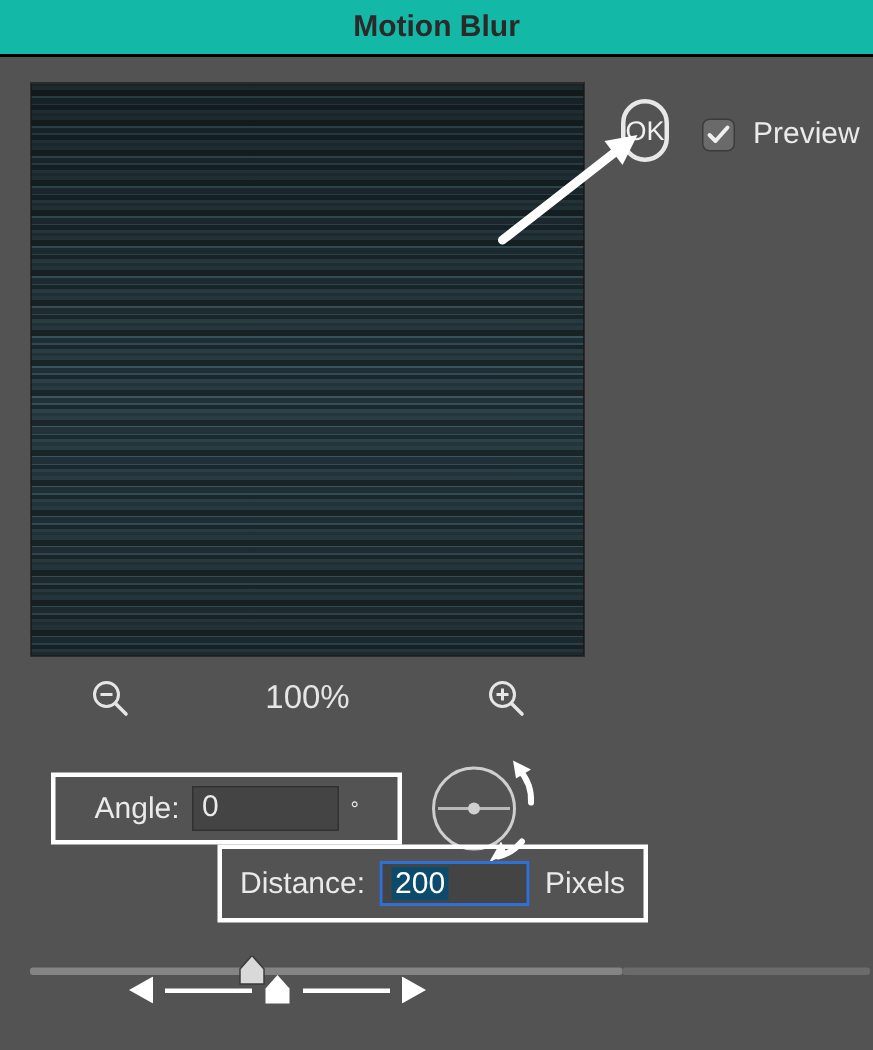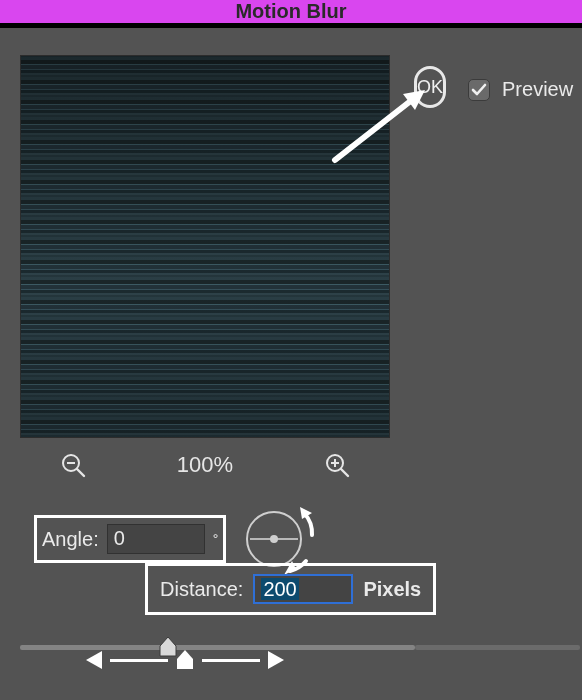--- a/index.html
+++ b/index.html
@@ -8,29 +8,29 @@
     padding: 0;
     width: 582px;
     height: 700px;
     background: #535353;
     font-family: -apple-system, "Helvetica Neue", Arial, sans-serif;
     color: #f0f0f0;
     overflow: hidden;
     position: relative;
   }
   .titlebar {
-    background: #d946ef;
-    height: 28px;
+    background: #14b8a6;
+    height: 38px;
     display: flex;
     align-items: center;
     justify-content: center;
     color: #2a2a2a;
     font-weight: 700;
     font-size: 20px;
-    border-bottom: 5px solid #000000;
+    border-bottom: 2px solid #000000;
   }
   .preview-area {
     position: absolute;
     left: 20px;
     top: 55px;
     width: 370px;
     height: 383px;
     background: #000;
     border: 1px solid #2c2c2c;
     overflow: hidden;
@@ -114,21 +114,21 @@
   .angle-group {
     position: absolute;
     left: 34px;
     top: 505px;
     display: flex;
     align-items: center;
     gap: 20px;
   }
   .highlight {
     border: 3px solid #ffffff;
-    padding: 6px 5px;
+    padding: 6px 26px;
     display: flex;
     align-items: center;
     gap: 8px;
   }
   .label {
     font-size: 20px;
     color: #eaeaea;
   }
   .num-input {
     background: #444444;
@@ -176,21 +176,21 @@
     font-size: 20px;
     width: 100px;
     height: 30px;
     padding: 2px 6px;
   }
   .distance-input .sel {
     background: #0c4a6e;
     color:#fff;
     padding: 0 2px;
   }
-  .unit { font-size: 20px; color: #eaeaea; font-weight: bold; }
+  .unit { font-size: 20px; color: #eaeaea; }
 
   .slider-area {
     position: absolute;
     left: 20px;
     top: 645px;
     width: 395px;
   }
   .slider-track {
     height: 5px;
     background: #848484;

